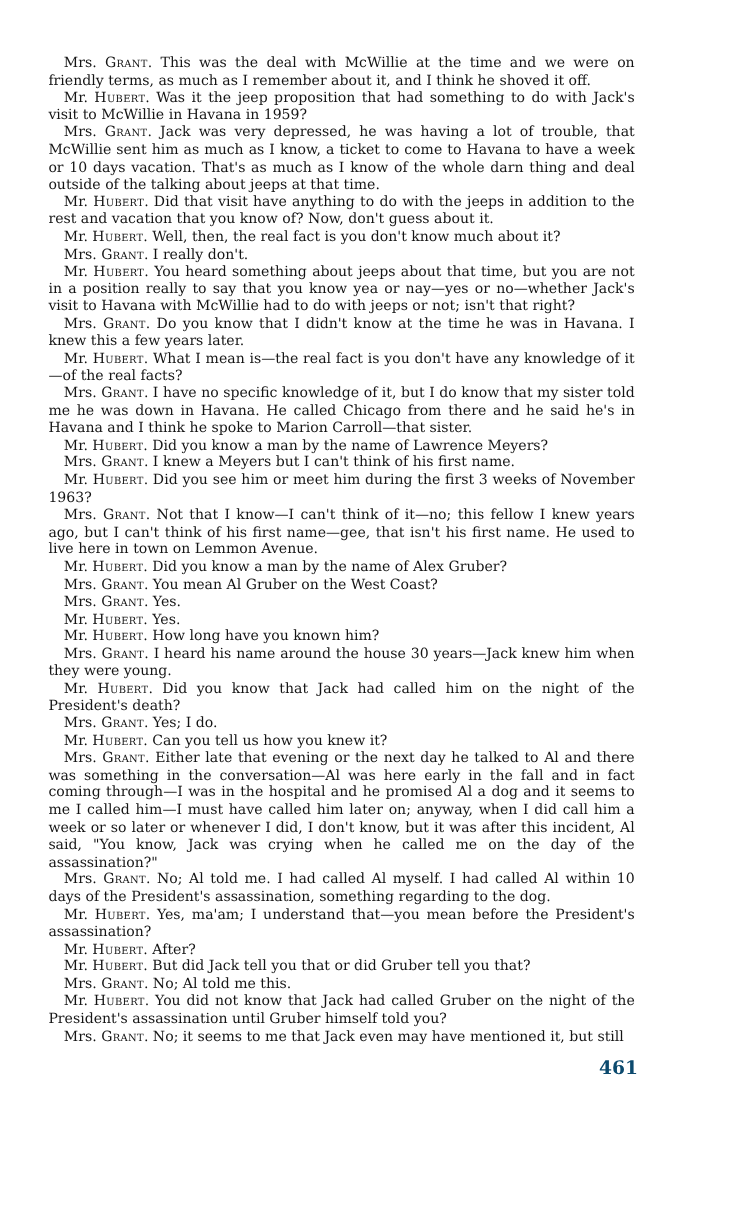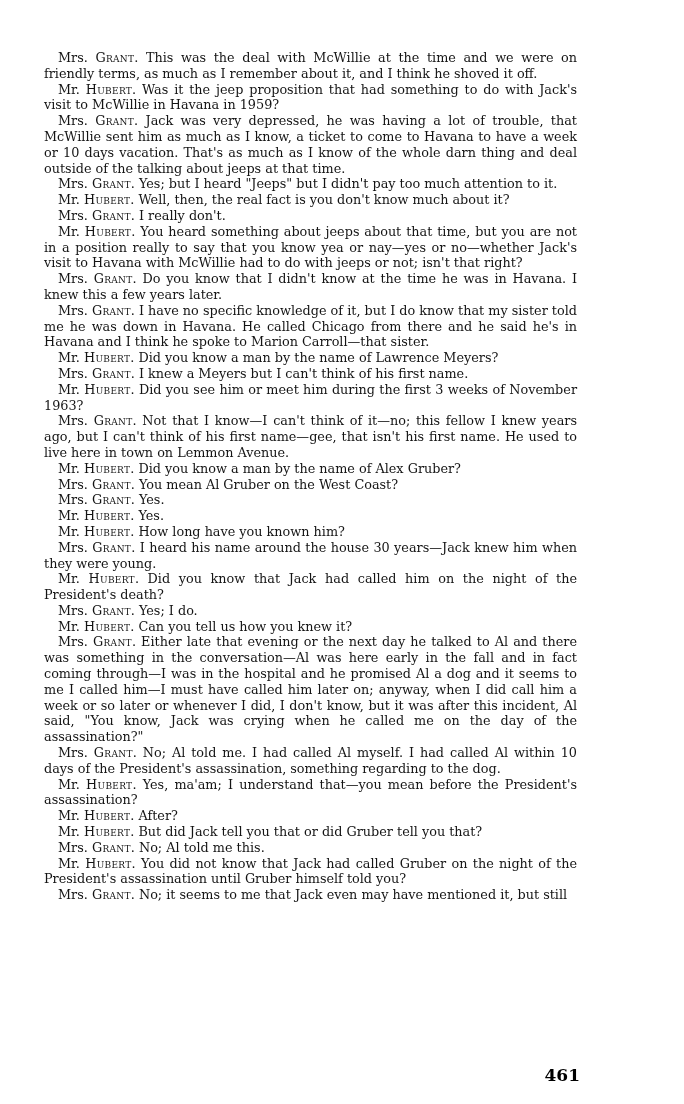--- a/index.html
+++ b/index.html
@@ -30,41 +30,42 @@
     margin: 0;
     padding: 0;
     text-indent: 14px;
   }
   .speaker .surname {
     font-variant: small-caps;
     letter-spacing: 0.3px;
   }
   .page-number {
     position: absolute;
-    top: 1064px;
+    top: 960px;
     right: 104px;
     font-size: 17px;
     line-height: 22px;
     font-weight: 700;
-    color: #000000;
+    color: #0c4a6e;
   }
 </style>
 </head>
 <body>
 
 <div class="page">
   <div class="text-block">
       <p class="speech"><span class="speaker">Mrs. <span class="surname">Grant</span></span>. This was the deal with McWillie at the time and we were on friendly terms, as much as I remember about it, and I think he shoved it off.</p>
       <p class="speech"><span class="speaker">Mr. <span class="surname">Hubert</span></span>. Was it the jeep proposition that had something to do with Jack's visit to McWillie in Havana in 1959?</p>
       <p class="speech"><span class="speaker">Mrs. <span class="surname">Grant</span></span>. Jack was very depressed, he was having a lot of trouble, that McWillie sent him as much as I know, a ticket to come to Havana to have a week or 10 days vacation.  That's as much as I know of the whole darn thing and deal outside of the talking about jeeps at that time.</p>
-      <p class="speech"><span class="speaker">Mrs. <span class="surname">Grant</span></span>. Yes; but I heard "Jeeps" but I didn't pay too much attention to it.</p>
+      <p class="speech"><span class="speaker">Mr. <span class="surname">Hubert</span></span>. Did that visit have anything to do with the jeeps in addition to the rest and vacation that you know of?  Now, don't guess about it.</p>
       <p class="speech"><span class="speaker">Mr. <span class="surname">Hubert</span></span>. Well, then, the real fact is you don't know much about it?</p>
       <p class="speech"><span class="speaker">Mrs. <span class="surname">Grant</span></span>. I really don't.</p>
       <p class="speech"><span class="speaker">Mr. <span class="surname">Hubert</span></span>. You heard something about jeeps about that time, but you are not in a position really to say that you know yea or nay—yes or no—whether Jack's visit to Havana with McWillie had to do with jeeps or not; isn't that right?</p>
       <p class="speech"><span class="speaker">Mrs. <span class="surname">Grant</span></span>. Do you know that I didn't know at the time he was in Havana.  I knew this a few years later.</p>
+      <p class="speech"><span class="speaker">Mr. <span class="surname">Hubert</span></span>. What I mean is—the real fact is you don't have any knowledge of it—of the real facts?</p>
       <p class="speech"><span class="speaker">Mrs. <span class="surname">Grant</span></span>. I have no specific knowledge of it, but I do know that my sister told me he was down in Havana.  He called Chicago from there and he said he's in Havana and I think he spoke to Marion Carroll—that sister.</p>
       <p class="speech"><span class="speaker">Mr. <span class="surname">Hubert</span></span>. Did you know a man by the name of Lawrence Meyers?</p>
       <p class="speech"><span class="speaker">Mrs. <span class="surname">Grant</span></span>. I knew a Meyers but I can't think of his first name.</p>
       <p class="speech"><span class="speaker">Mr. <span class="surname">Hubert</span></span>. Did you see him or meet him during the first 3 weeks of November 1963?</p>
       <p class="speech"><span class="speaker">Mrs. <span class="surname">Grant</span></span>. Not that I know—I can't think of it—no; this fellow I knew years ago, but I can't think of his first name—gee, that isn't his first name.  He used to live here in town on Lemmon Avenue.</p>
       <p class="speech"><span class="speaker">Mr. <span class="surname">Hubert</span></span>. Did you know a man by the name of Alex Gruber?</p>
       <p class="speech"><span class="speaker">Mrs. <span class="surname">Grant</span></span>. You mean Al Gruber on the West Coast?</p>
       <p class="speech"><span class="speaker">Mrs. <span class="surname">Grant</span></span>. Yes.</p>
       <p class="speech"><span class="speaker">Mr. <span class="surname">Hubert</span></span>. Yes.</p>
       <p class="speech"><span class="speaker">Mr. <span class="surname">Hubert</span></span>. How long have you known him?</p>

